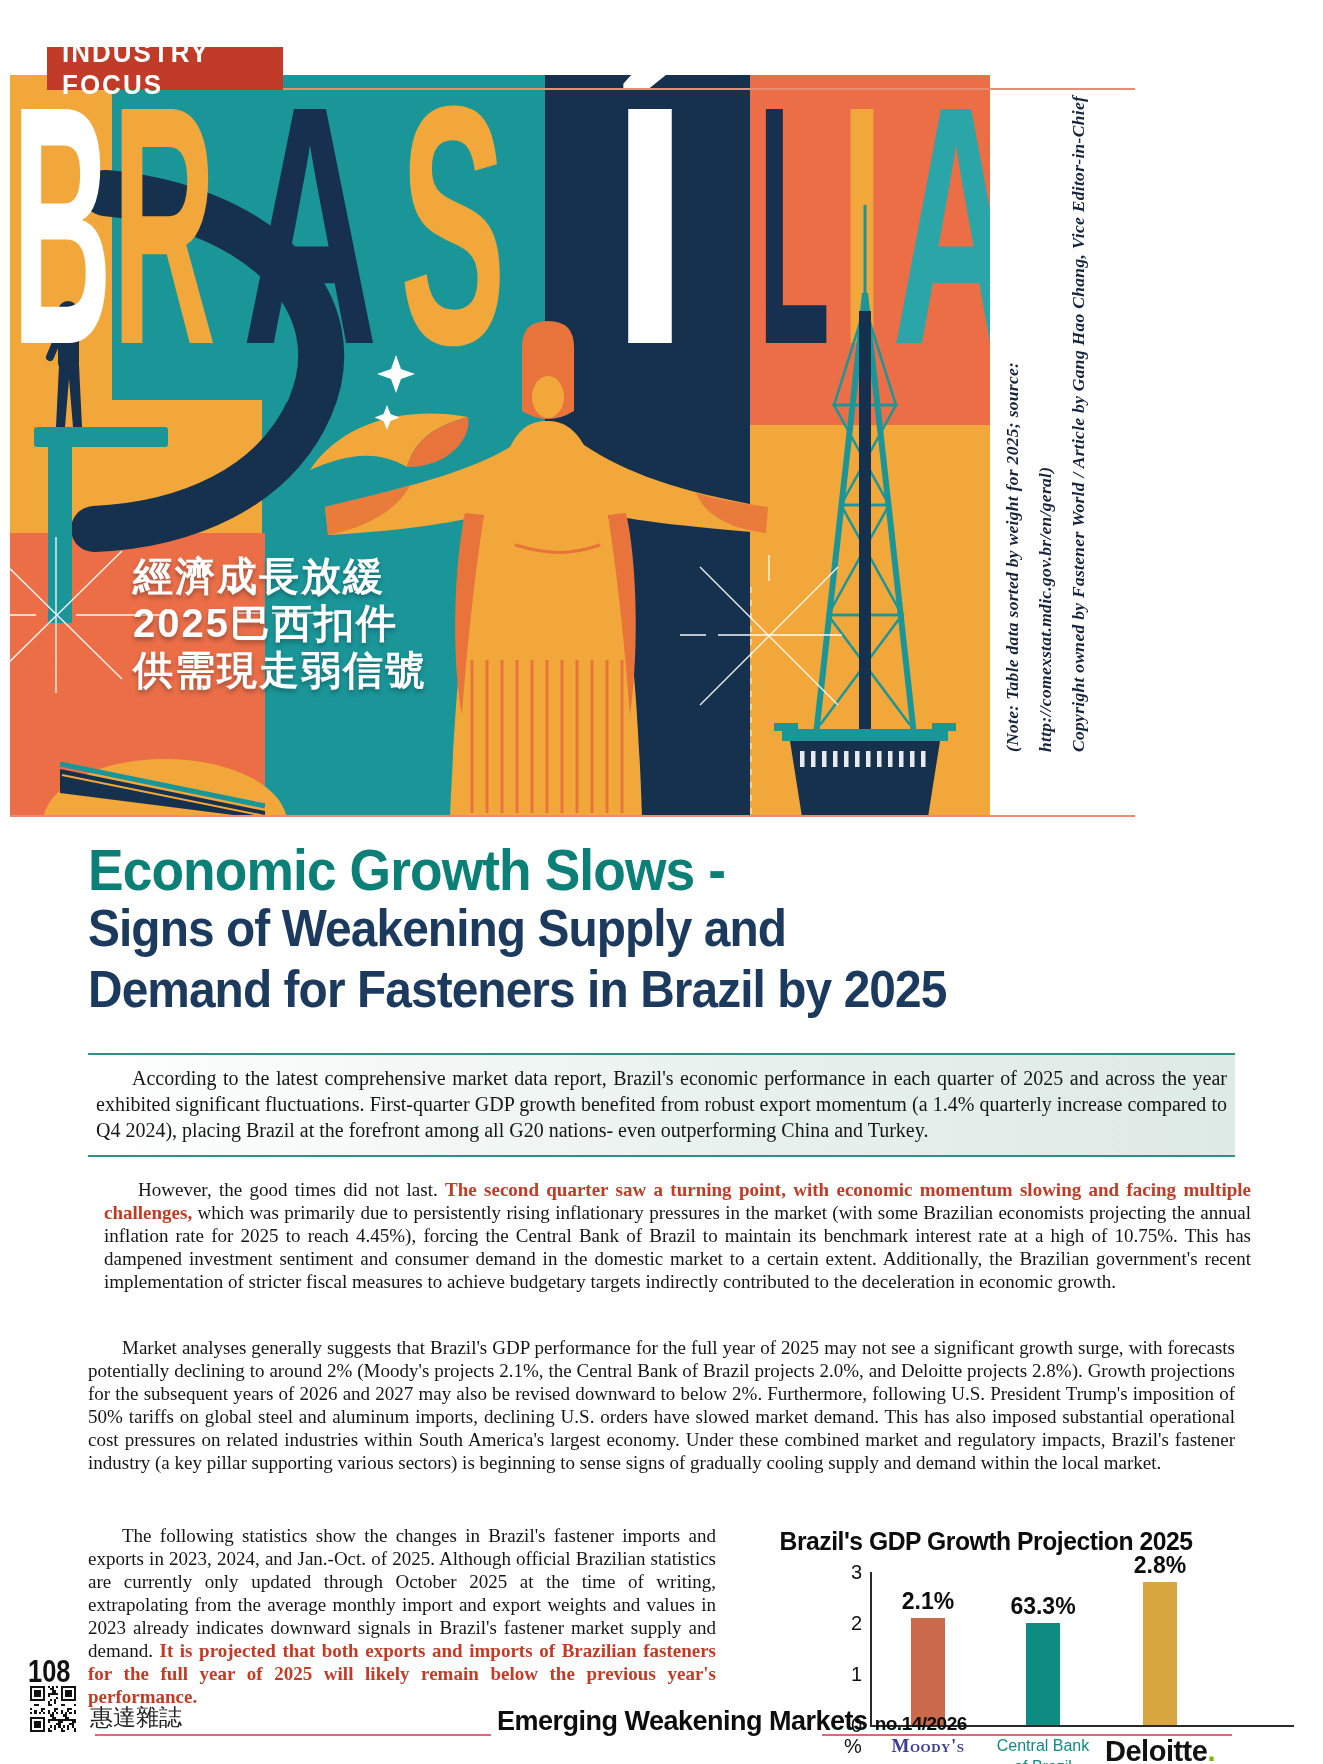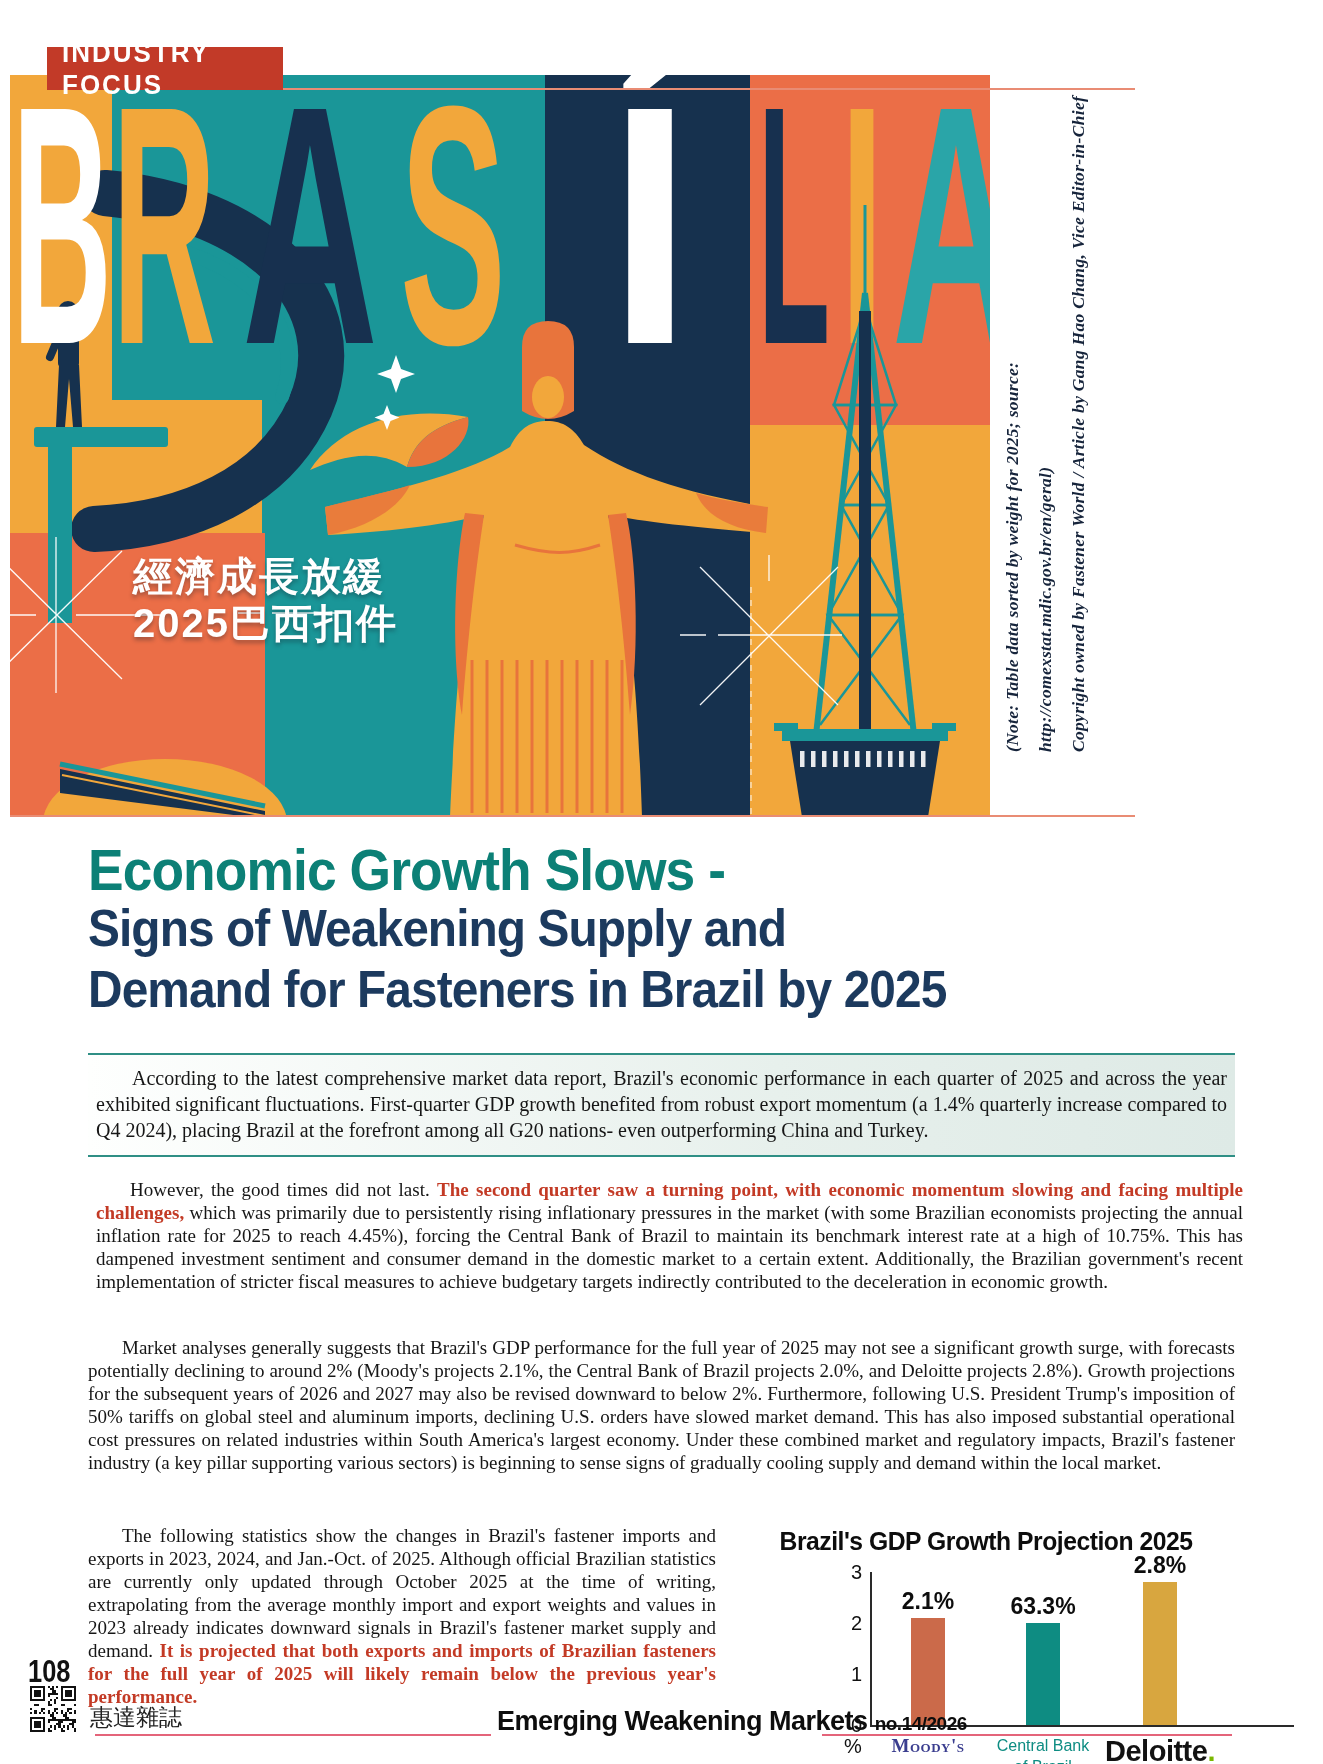--- a/index.html
+++ b/index.html
@@ -45,21 +45,21 @@
   
   .intro-box{position:absolute;left:88px;top:1053px;width:1147px;height:104px;box-sizing:border-box;
              border-top:2.5px solid #2F8F85;border-bottom:2.5px solid #2F8F85;
              background:linear-gradient(90deg,#FEFFFE 0%,#E7F0EC 60%,#DEEAE6 100%);
              padding:10px 8px 0 8px;}
   .serif{font-family:"Liberation Serif",serif;color:#161616;text-align:justify;}
   .intro-box p{margin:0;font-size:20px;line-height:26px;text-indent:36px;}
 
   
   .para{position:absolute;margin:0;font-size:19px;line-height:23px;text-indent:34px;}
-  .p2{left:96px;top:1178px;width:1147px;}
+  .p2{left:104px;top:1178px;width:1147px;}
   .p3{left:88px;top:1336px;width:1147px;}
   .p4{left:88px;top:1524px;width:628px;}
   .red{color:#C33A25;font-weight:700;}
 
   
   .chart{position:absolute;left:736px;top:1482px;width:566px;height:270px;margin-top:44px;}
   .chart-title{position:absolute;left:15px;top:0;width:470px;text-align:center;
                font-size:26px;font-weight:800;color:#0d0d0d;letter-spacing:-.5px;transform:scaleX(.95);}
   #chart-plot{position:absolute;left:0;top:0;width:566px;height:270px;}
   #chart-plot .yaxis{position:absolute;background:#2a2a2a;}
@@ -212,20 +212,21 @@
           <line x1="741" y1="512" x2="741" y2="740" stroke-dasharray="6 7" opacity=".8"></line>
         </g>
         <path d="M386 280 l5 14 14 5 -14 5 -5 14 -5 -14 -14 -5 14 -5 z" fill="#fff" stroke="none"></path>
         <path d="M377 330 l3.5 9 9 3.5 -9 3.5 -3.5 9 -3.5 -9 -9 -3.5 9 -3.5 z" fill="#fff" stroke="none"></path>
       </g>
     </svg>
 
     <div class="cn-overlay">
       <div>經濟成長放緩</div>
       <div>2025巴西扣件</div>
+      <div>供需現走弱信號</div>
     </div>
   </div>
 
   <div class="banner">
     <span>INDUSTRY FOCUS</span>
   </div>
   <div class="top-rule"></div>
   <div class="bottom-rule"></div>
 
   <div class="side-note">

